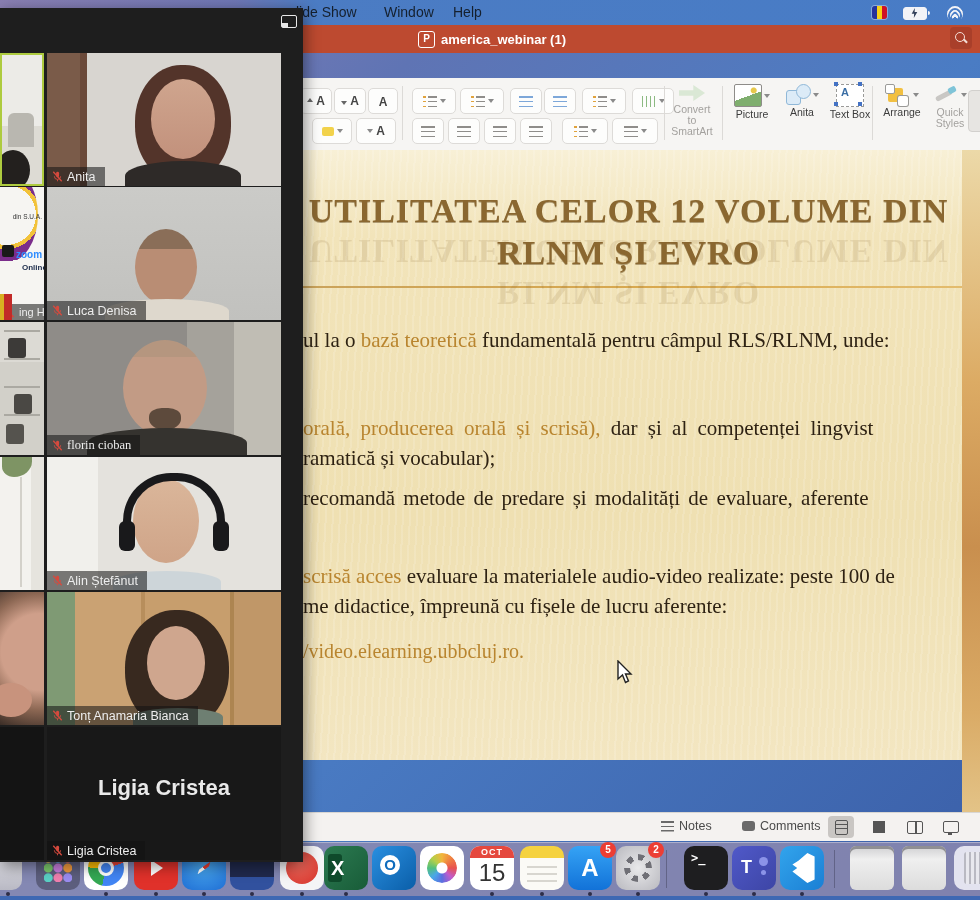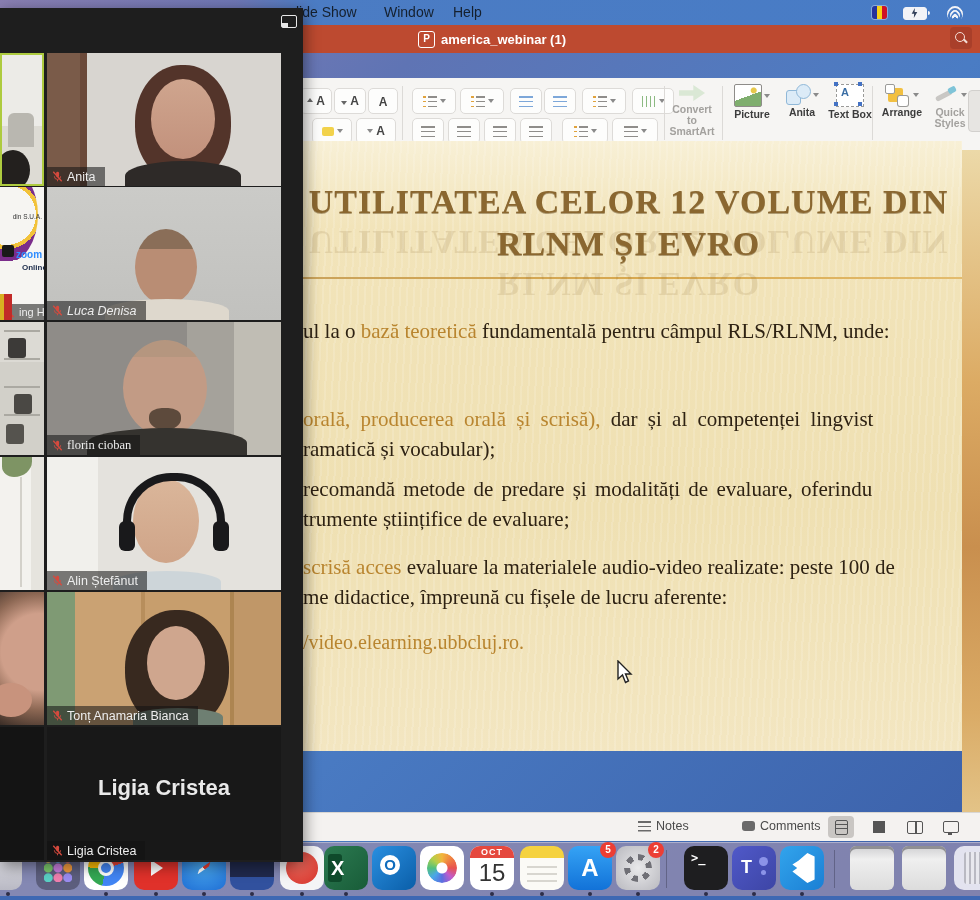--- a/index.html
+++ b/index.html
@@ -28,21 +28,21 @@
   .ppt-tabsrow{position:absolute;left:0;top:28px;width:100%;height:24px;background:#bd4a30;border-bottom:1px solid #a93f28;}
   .ppt-doc{position:absolute;left:418px;top:6px;display:flex;gap:6px;align-items:center;color:#fff;font-size:13px;font-weight:bold;}
   .ppt-appicon{width:15px;height:15px;border:1.5px solid #fff;border-radius:3px;color:#fff;font:bold 10px/13px "Liberation Sans";text-align:center;}
   .ppt-appicon::after{content:"P";}
   .ppt-search{position:absolute;left:950px;top:2px;width:22px;height:22px;background:#a93f2a;border-radius:4px;}
   .ppt-search::before{content:"";position:absolute;left:5px;top:5px;width:8px;height:8px;border:1.6px solid #f4ddd6;border-radius:50%;}
   .ppt-search::after{content:"";position:absolute;left:13px;top:13px;width:5px;height:1.6px;background:#f4ddd6;transform:rotate(45deg);}
   .ppt-tab{position:absolute;top:4px;color:#fbe9e3;font-size:13.5px;}
   .tab-review{left:333px}.tab-view{left:401px}
   
-  .ribbon{position:absolute;left:0;top:53px;width:100%;height:72px;background:#f6f5f3;border-bottom:1px solid #d9d7d4;font-weight:bold;}
+  .ribbon{position:absolute;left:0;top:53px;width:100%;height:72px;background:#f6f5f3;border-bottom:1px solid #d9d7d4;}
   .rdiv{position:absolute;top:8px;width:1px;height:54px;background:#dcdad7;}
   .rbtn{position:absolute;height:24px;background:#fdfdfc;border:1px solid #dddbd8;border-radius:5px;display:flex;align-items:center;justify-content:center;gap:3px;}
   .caret{width:0;height:0;border:3px solid transparent;border-top:4px solid #8a8a8a;margin-top:3px;}
   .gl{width:14px;height:11px;background:repeating-linear-gradient(180deg,#8f8d8a 0 1.5px,transparent 1.5px 4.8px);}
   .gl-b{background:
      repeating-linear-gradient(180deg,#e0a23c 0 1.5px,transparent 1.5px 4.8px) left/3px 11px no-repeat,
      repeating-linear-gradient(180deg,#8f8d8a 0 1.5px,transparent 1.5px 4.8px) right/9px 11px no-repeat;}
   .gl-blue{background:repeating-linear-gradient(180deg,#7da7d9 0 1.5px,transparent 1.5px 4.8px);}
   .fontA::after{content:"A";font:bold 12px "Liberation Sans";color:#444;}
   .fontA.up::before{content:"";border:3px solid transparent;border-bottom:4px solid #666;margin-bottom:6px;}
@@ -61,21 +61,21 @@
   .txt-ic::before{content:"";position:absolute;left:-3px;top:-3px;width:4px;height:4px;background:#4472c4;box-shadow:24px 0 #4472c4,0 20px #4472c4,24px 20px #4472c4;}
   .arr-ic{position:relative;width:26px;height:21px;}
   .arr-ic::before{content:"";position:absolute;left:3px;top:4px;width:15px;height:14px;background:#f2c041;border-radius:2px;}
   .arr-ic::after{content:"";position:absolute;left:0px;top:0px;width:8px;height:8px;background:#fff;border:1px solid #9a9a98;border-radius:2px;box-shadow:13px 12px 0 #fff,13px 12px 0 1px #9a9a98;}
   .qs-ic{position:relative;width:26px;height:21px;}
   .qs-ic::before{content:"";position:absolute;left:2px;top:9px;width:18px;height:5px;background:#c9c7c4;border-radius:3px;transform:rotate(-28deg);}
   .qs-ic::after{content:"";position:absolute;left:15px;top:3px;width:8px;height:6px;background:#7fc4d8;border-radius:2px;transform:rotate(-28deg);}
   .sa-ic{width:26px;height:18px;background:#cfe3c8;clip-path:polygon(0 35%,55% 35%,55% 5%,100% 50%,55% 95%,55% 65%,0 65%);opacity:.7;}
   .rpartial{position:absolute;left:968px;top:12px;width:20px;height:40px;background:#e7e5e2;border:1px solid #d2d0cd;border-radius:4px;}
   
-  .slide{position:absolute;left:295px;top:116px;width:667px;height:610px;overflow:hidden;
+  .slide{position:absolute;left:295px;top:125px;width:667px;height:610px;overflow:hidden;
     background:
       repeating-linear-gradient(93deg,rgba(255,255,255,.14) 0 2px,rgba(0,0,0,0) 2px 7px),
       linear-gradient(180deg,#f8f0d6 0%,#f2e4ba 14%,#efe0b2 60%,#f3e6c1 100%);}
   .slide-strip{position:absolute;left:962px;top:125px;width:18px;height:662px;
     background:linear-gradient(180deg,#ecd9a8 0%,#dcab64 35%,#c98f4e 60%,#daab66 85%,#e3c387 100%);}
   .sl-title{position:absolute;left:0;width:100%;text-align:center;
     font-family:"Liberation Serif",serif;font-weight:bold;font-size:34px;letter-spacing:1px;color:#8a6730;
     text-shadow:0 1px 0 rgba(94,64,21,.45);white-space:nowrap;}
   .sl-t1{top:42px;}.sl-t2{top:84px;}
   .sl-refl{transform:scaleY(-1);opacity:.14;text-shadow:none;}
@@ -89,21 +89,21 @@
   .sp2{word-spacing:3px;}
   .ln0{top:178px}.ln1{top:236px}.ln2{top:266px}.ln3{top:296px}
   .ln4{top:336px}.ln5{top:366px}
   .ln6{top:414px}.ln7{top:444px}
   .ln8{top:490px;font-size:20px}
   
   .cursor{position:absolute;left:616px;top:660px;z-index:30;}
   
   .ppt-status{position:absolute;left:0;top:787px;width:100%;height:28px;background:#f4f2f0;border-top:1px solid #d8d6d3;}
   .st-item{position:absolute;top:6px;display:flex;align-items:center;gap:5px;font-size:12.5px;color:#4a4a4a;}
-  .st-notes{left:638px}.st-comments{left:742px}
+  .st-notes{left:661px}.st-comments{left:742px}
   .ic-notes{width:13px;height:11px;background:repeating-linear-gradient(180deg,#6a6a6a 0 1.5px,transparent 1.5px 4.5px);clip-path:polygon(0 0,100% 0,100% 100%,0 100%);}
   .ic-bubble{position:relative;width:13px;height:10px;background:#6a6a6a;border-radius:3px;}
   .ic-bubble::after{content:"";position:absolute;left:2px;bottom:-3px;border:3px solid transparent;border-top-color:#6a6a6a;}
   .viewbtn{position:absolute;top:3px;width:26px;height:22px;border-radius:4px;display:flex;align-items:center;justify-content:center;}
   .viewbtn.active{background:#c9c6c3;}
   .vb-normal{left:828px}.vb-sorter{left:866px}.vb-reading{left:902px}.vb-show{left:938px}
   .ic-doc{width:11px;height:13px;border:1.5px solid #555;border-radius:2px;background:linear-gradient(180deg,transparent 3px,#555 3px 4.5px,transparent 4.5px 7px,#555 7px 8.5px,transparent 8.5px);}
   .ic-grid{width:12px;height:12px;background:#555;clip-path:polygon(0 0,42% 0,42% 42%,0 42%);box-shadow:inset 0 0 0 12px #555;
     background:linear-gradient(#555,#555) 0 0/5px 5px no-repeat,linear-gradient(#555,#555) 7px 0/5px 5px no-repeat,linear-gradient(#555,#555) 0 7px/5px 5px no-repeat,linear-gradient(#555,#555) 7px 7px/5px 5px no-repeat;clip-path:none;}
   .ic-book{width:14px;height:11px;border:1.5px solid #555;border-radius:2px;position:relative;}
@@ -180,21 +180,21 @@
     background:rgba(18,18,18,.55);padding:2.5px 9px 2.5px 5px;font-size:12.5px;color:#ededed;white-space:nowrap;}
   .head{position:absolute;border-radius:50%;}
   .hairball{position:absolute;border-radius:48%;}
   .torso{position:absolute;border-radius:50% 50% 0 0;}
   
   .t-anita{background:linear-gradient(90deg,#7a5b49 0 14%,#6b4a3a 14% 17%,#d8d5d0 17%);}
   .t-anita .hairball{left:88px;top:12px;width:96px;height:118px;background:#53342a;}
   .t-anita .head{left:104px;top:26px;width:64px;height:80px;background:linear-gradient(180deg,#cfa58e,#c2917c);}
   .t-anita .torso{left:78px;top:108px;width:116px;height:30px;background:#2e2a28;}
   
-  .t-luca{background:linear-gradient(180deg,#cbcbc8,#c1c1be);font-style:italic;}
+  .t-luca{background:linear-gradient(180deg,#cbcbc8,#c1c1be);}
   .t-luca .head{left:88px;top:42px;width:62px;height:76px;background:linear-gradient(180deg,#8a6e58 0 26%,#b98d74 26%);}
   .t-luca .torso{left:58px;top:112px;width:124px;height:24px;background:#ded8cd;}
   
   .t-florin{background:linear-gradient(90deg,#8f8c88 0 60%,#a5a29b 60% 80%,#c0bdb4 80%);font-family:Liberation Serif, serif;}
   .t-florin .head{left:76px;top:18px;width:84px;height:96px;background:linear-gradient(180deg,#b5967f 0 18%,#c29b85 18%);}
   .t-florin .head::after{content:"";position:absolute;left:26px;bottom:6px;width:32px;height:22px;background:#5d4a3c;border-radius:40% 40% 50% 50%;}
   .t-florin .torso{left:40px;top:106px;width:160px;height:30px;background:#35332f;}
   
   .t-alin{background:linear-gradient(90deg,#f1f0ec 0 22%,#e4e2dd 22%);}
   .t-alin .head{left:86px;top:22px;width:66px;height:84px;background:linear-gradient(180deg,#dab69a,#cfa488);}
@@ -354,22 +354,21 @@
     <div class="slide">
       <div class="sl-title sl-t1">UTILITATEA CELOR 12 VOLUME DIN</div>
       <div class="sl-title sl-refl sl-r1">UTILITATEA CELOR 12 VOLUME DIN</div>
       <div class="sl-rule"></div>
       <div class="sl-title sl-t2">RLNM ȘI EVRO</div>
       <div class="sl-title sl-refl sl-r2">RLNM ȘI EVRO</div>
 
       <div class="sl-line ln0"><span>ul la o </span><span class="seg-a">bază teoretică </span><span>fundamentală pentru câmpul RLS/RLNM, unde:</span></div>
       <div class="sl-line ln2 sp1"><span class="seg-a">orală, producerea orală și scrisă), </span><span>dar și al competenței lingvist</span></div>
       <div class="sl-line ln3"><span>ramatică și vocabular);</span></div>
-      <div class="sl-line ln4 sp2"><span>recomandă metode de predare și modalități de evaluare, oferindu</span></div>
-      <div class="sl-line ln5"><span>trumente științifice de evaluare;</span></div>
+      <div class="sl-line ln4 sp2"><span>recomandă metode de predare și modalități de evaluare, aferente</span></div>
       <div class="sl-line ln6"><span class="seg-a">scrisă acces </span><span>evaluare la materialele audio-video realizate: peste 100 de</span></div>
       <div class="sl-line ln7"><span>me didactice, împreună cu  fișele de lucru aferente:</span></div>
       <div class="sl-line ln8"><span class="seg-a">/video.elearning.ubbcluj.ro.</span></div>
     </div>
     <div class="slide-strip"></div>
 
     <div class="ppt-status">
       <div class="st-item st-notes">
           <span class="ic-notes"></span>
           <span>Notes</span>

